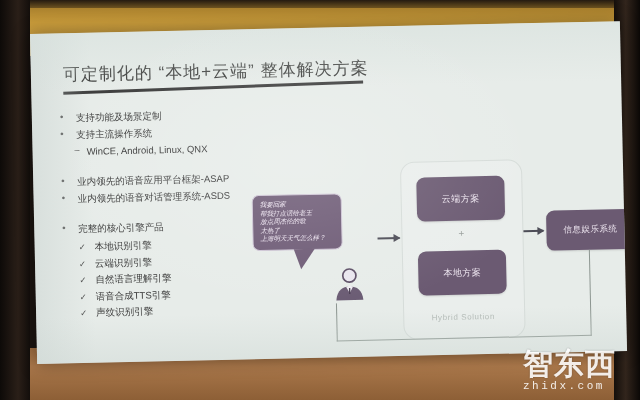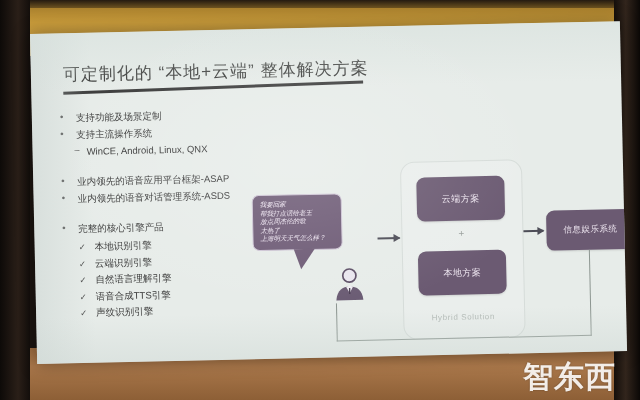--- a/index.html
+++ b/index.html
@@ -362,15 +362,16 @@
       <div class="corp-logo">
         <div class="corp-mark"></div>
         <div class="corp-text">Aishuo Information Technology</div>
       </div>
 
     </div>
   </div>
 
   <div class="watermark">
     <div class="wm-cn">智东西</div>
+    <div class="wm-url">zhidx.com</div>
   </div>
 
 </div>
 
 </body></html>

